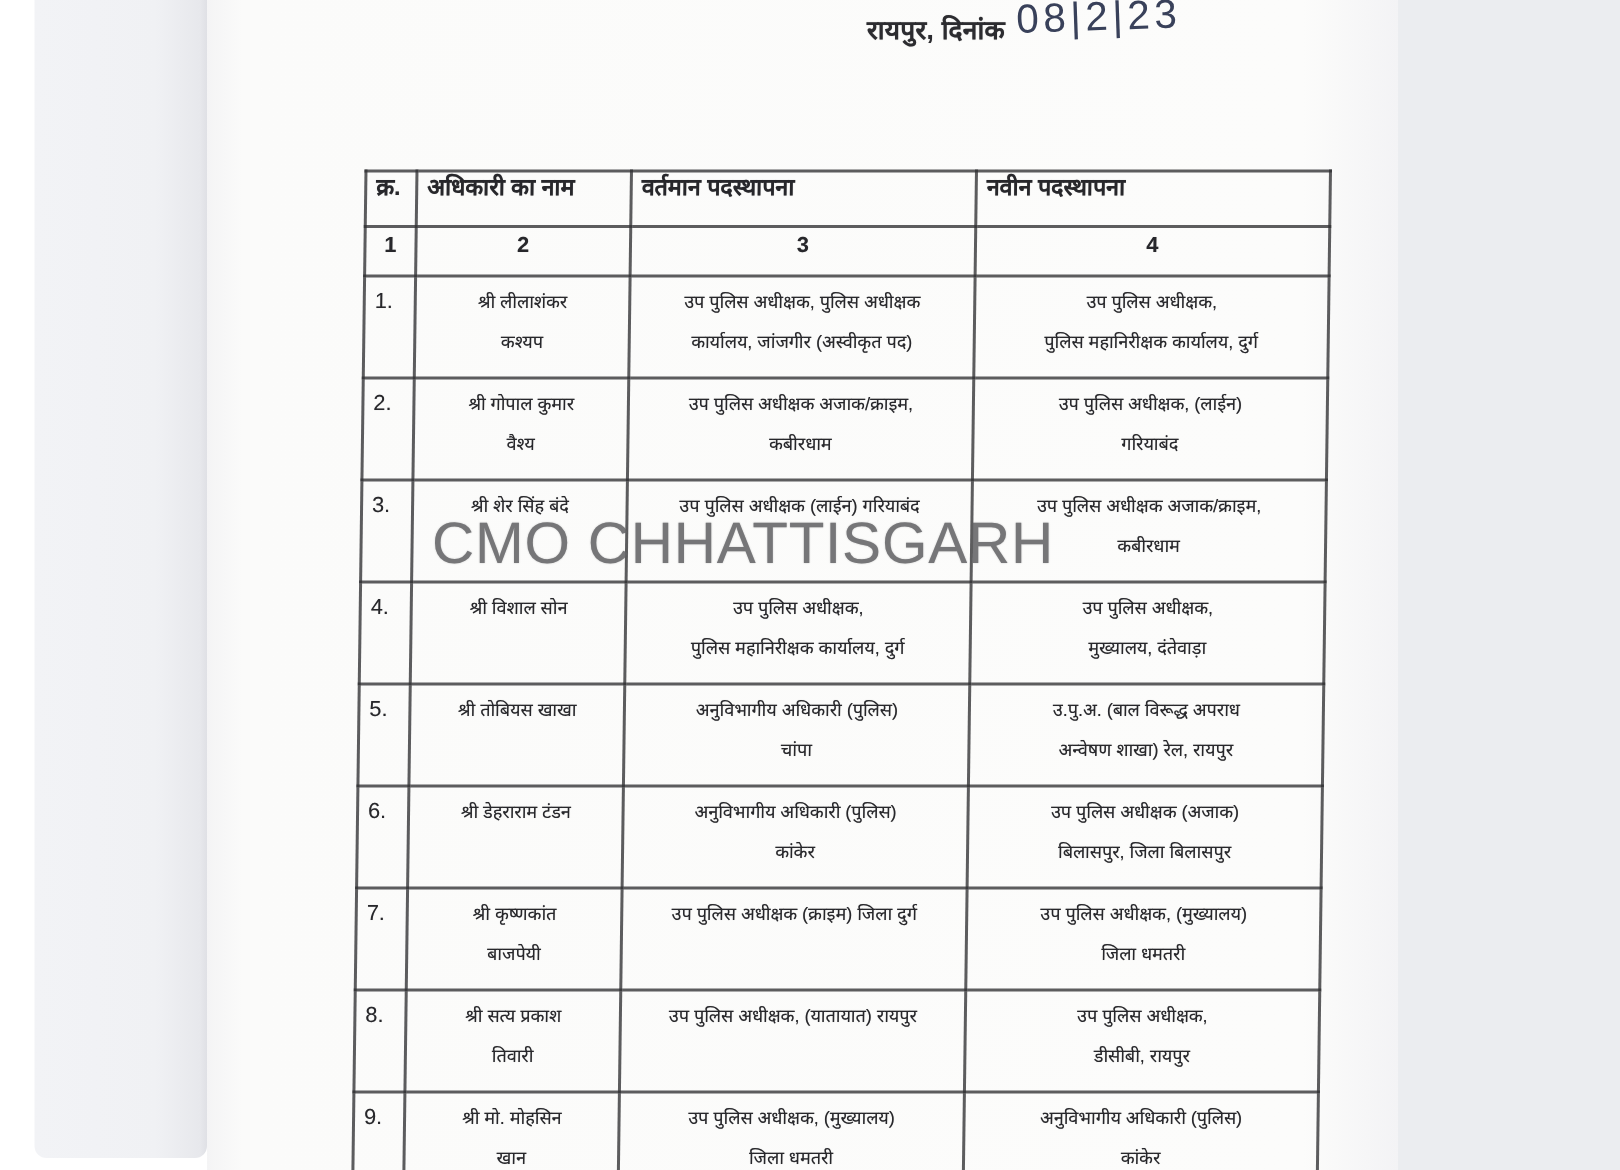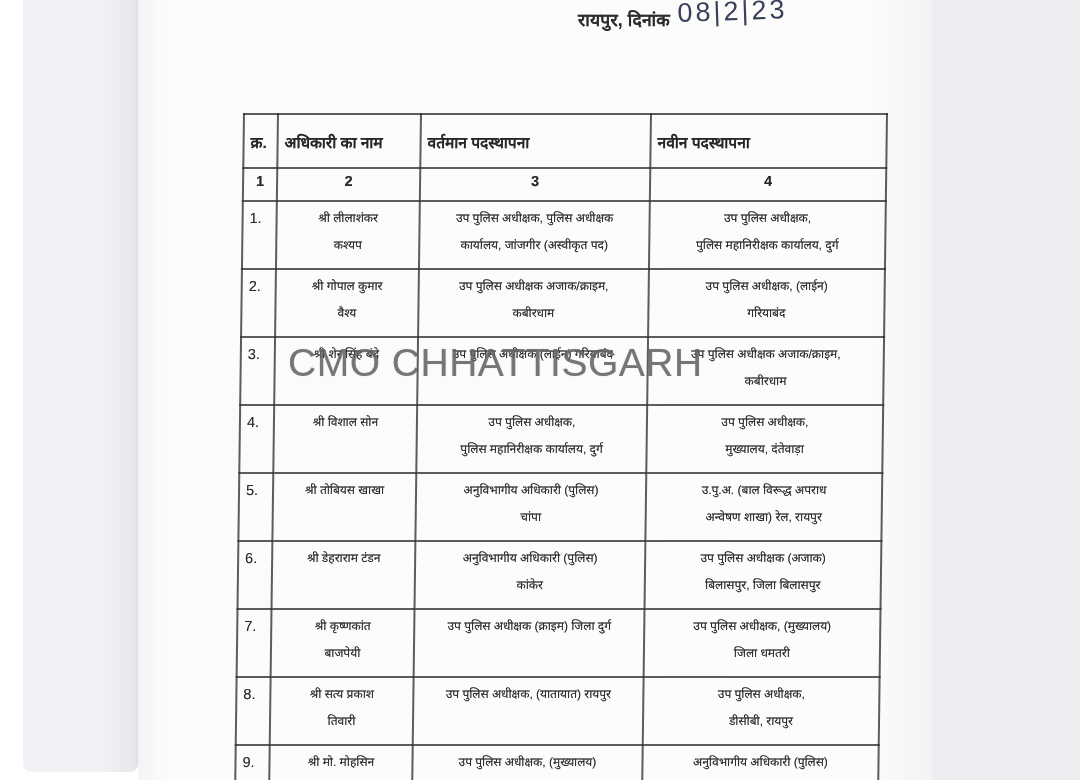--- a/index.html
+++ b/index.html
@@ -55,21 +55,21 @@
   }
   .doc-table th,.doc-table td{
     border:2px solid rgba(48,48,50,.78);
     vertical-align:top;padding:3px 6px 2px 6px;
     font-size:12px;line-height:27px;font-weight:500;
     color:#27272b;text-shadow:0 0 .5px rgba(0,0,0,.35);
     white-space:pre-line;overflow:hidden;text-align:center;
   }
   .doc-table thead th{
     font-weight:700;font-size:15.5px;line-height:21px;height:33px;
-    text-align:left;padding-top:17px;
+    text-align:left;padding-top:0;
   }
   .doc-table .nums td{
     height:26px;line-height:18px;text-align:center;font-weight:700;
     padding:3px 2px 2px 2px;font-size:14.5px;
   }
   .doc-table tbody .data-row td{height:61px;}
   .doc-table .c-sno{text-align:left;font-size:14.5px;}
 
   
   .watermark{

